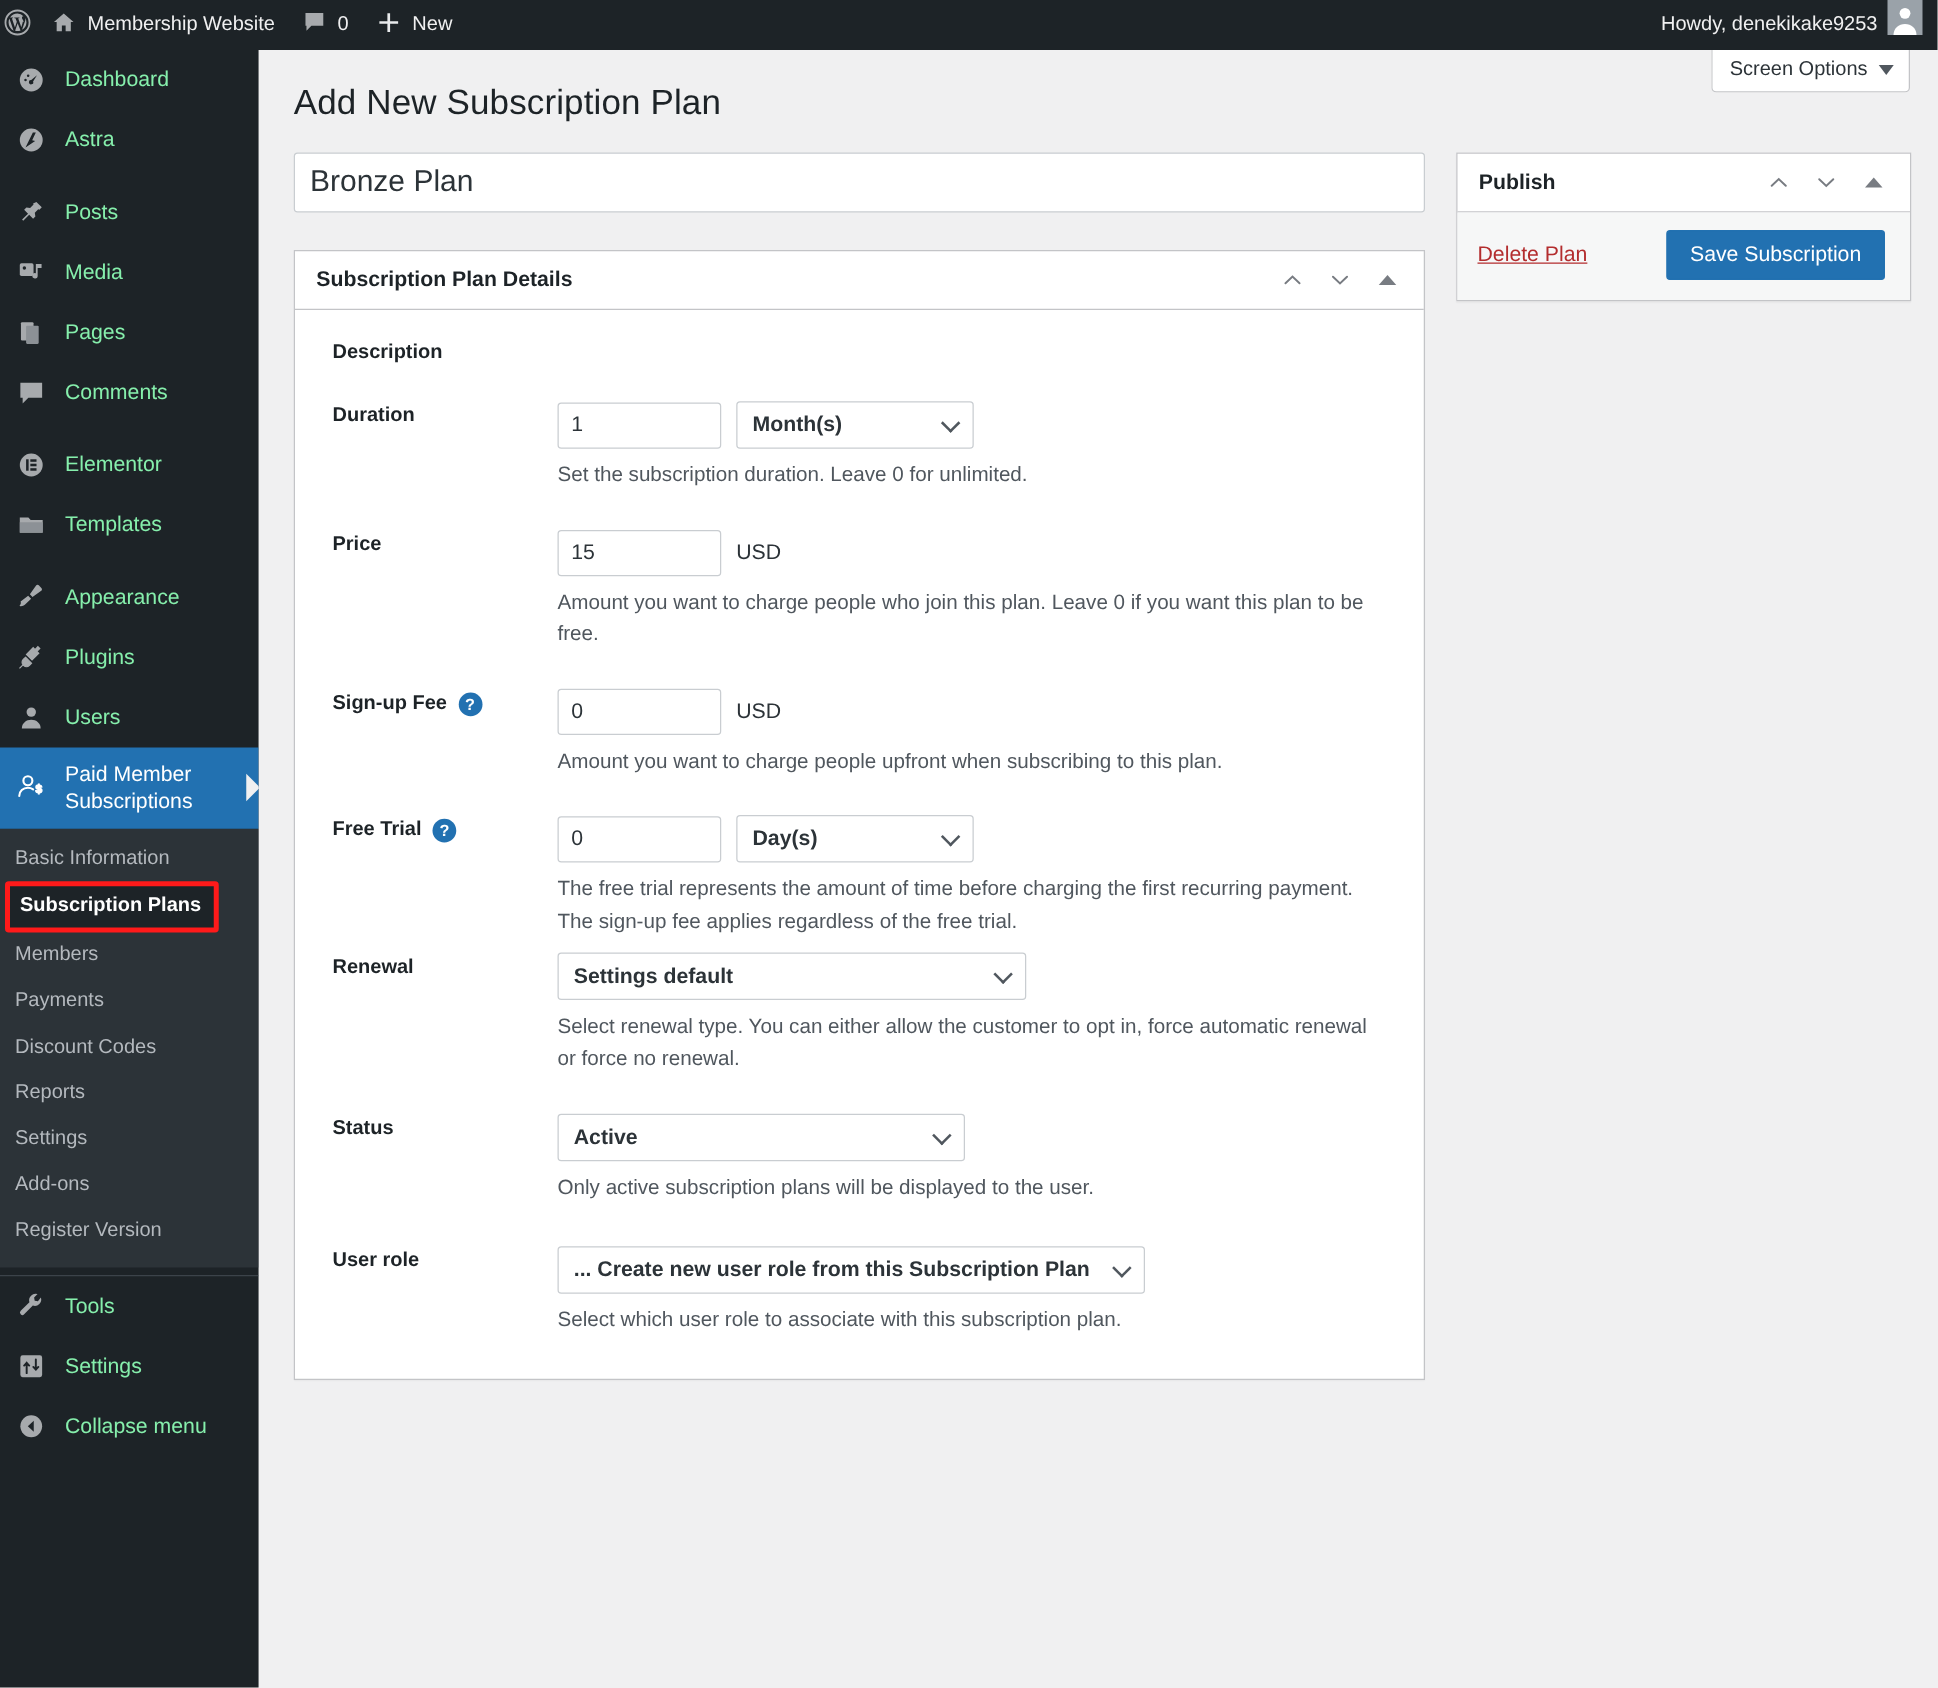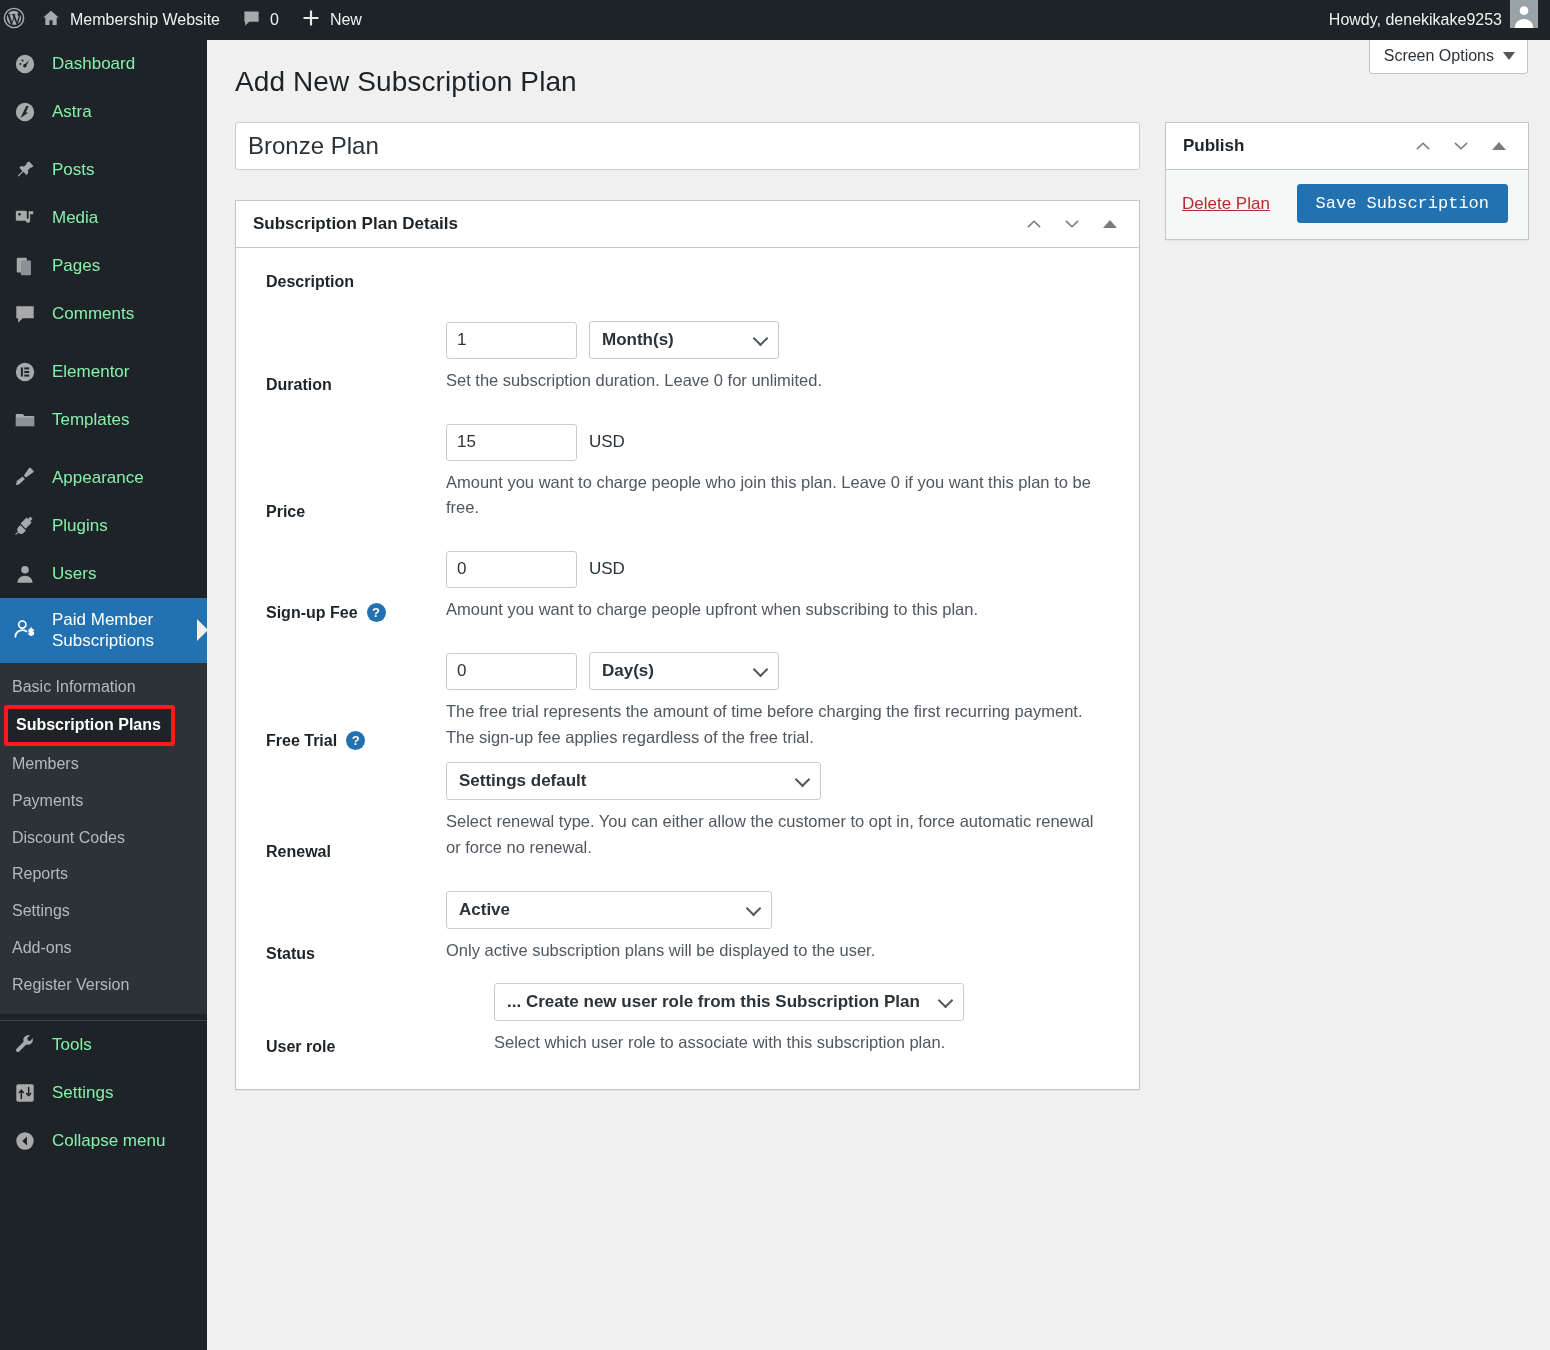--- a/index.html
+++ b/index.html
@@ -112,21 +112,21 @@
   .handle-actions { display: flex; align-items: center; gap: 16px; padding-right: 6px; }
   .handle-btn { width: 22px; height: 22px; display: flex; align-items: center; justify-content: center; }
   .tri-up { width: 0; height: 0; border-left: 7px solid transparent; border-right: 7px solid transparent; border-bottom: 8px solid #787c82; }
 
   .postbox-inner { padding: 22px 14px 28px 14px; }
 
   .field-row { display: flex; margin-bottom: 5px; }
   .field-label {
     width: 196px; flex: 0 0 196px; padding-top: 3px; padding-left: 16px;
     font-size: 16px; font-weight: bold; color: #1d2327;
-    display: flex; align-items: flex-end; gap: 9px;
+    display: flex; align-items: flex-start; gap: 9px;
   }
   .field-ctrl { flex: 1; padding-right: 16px; }
   .help-dot {
     width: 19px; height: 19px; border-radius: 50%; background: #2271b1;
     color: #fff; font-size: 13px; font-weight: bold;
     display: inline-flex; align-items: center; justify-content: center;
     line-height: 1; flex: 0 0 19px;
   }
   .desc {
     font-size: 16.5px; color: #50575e; line-height: 1.55;
@@ -168,21 +168,21 @@
   .publish-actions {
     display: flex; align-items: center; justify-content: space-between;
     padding: 14px 20px 16px 16px; background: #f6f7f7;
   }
   #delete-plan {
     color: #b32d2e; font-size: 17px; text-decoration: underline;
   }
   #save-subscription {
     background: #2271b1; color: #fff; border: 1px solid #2271b1;
     border-radius: 3px; font-size: 17px; padding: 9px 18px;
-    font-family: Liberation Mono, monospace; cursor: pointer;
+    font-family: Liberation Sans, sans-serif; cursor: pointer;
   }
 </style>
 </head>
 <body>
 
 <div id="adminbar">
   <div class="ab-item wp-logo">
     <span>
       <svg width="22" height="22" viewBox="0 0 24 24">
           <circle cx="12" cy="12" r="10.5" fill="none" stroke="#a7aaad" stroke-width="1.6"></circle>
@@ -524,21 +524,21 @@
           </div>
           <div class="field-ctrl">
             <div class="sel sel-w326">
               <span>Active</span>
               <span class="chev"></span>
             </div>
             <div class="desc">Only active subscription plans will be displayed to the user.</div>
           </div>
         </div>
 
-        <div class="field-row" style="margin-top:20px;gap:48px;">
+        <div class="field-row" style="margin-top:34px;">
           <div class="field-label">
             <span>User role</span>
           </div>
           <div class="field-ctrl">
             <div class="sel sel-w470">
               <span>... Create new user role from this Subscription Plan</span>
               <span class="chev"></span>
             </div>
             <div class="desc">Select which user role to associate with this subscription plan.</div>
           </div>

